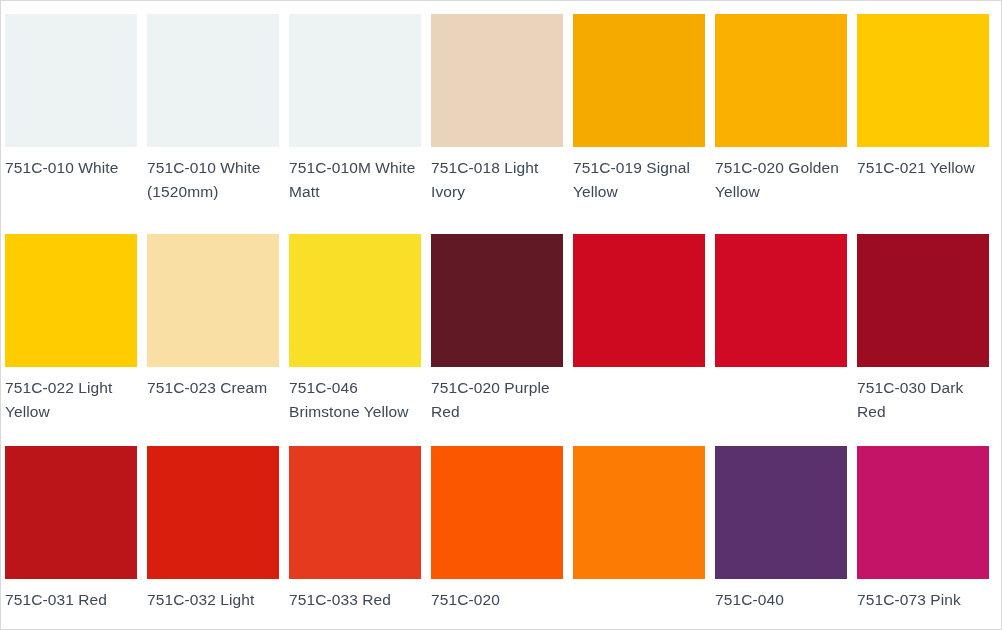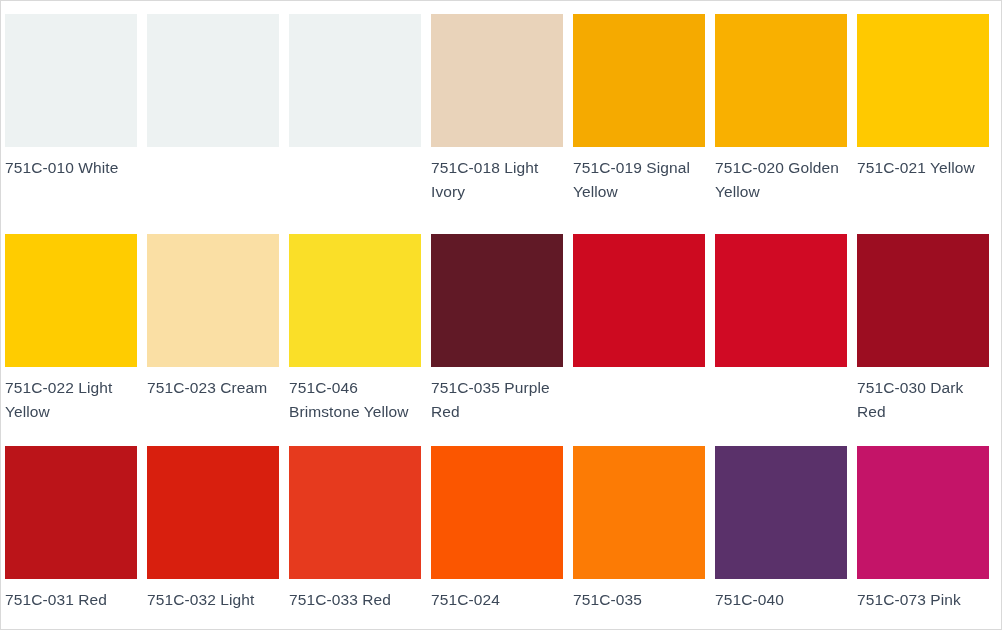--- a/index.html
+++ b/index.html
@@ -70,22 +70,24 @@
 </head>
 <body>
 
 <div id="palette-page">
   <div id="swatch-grid">
       <div class="swatch-row row-band-1"><div class="swatch-cell">
           <span class="swatch-chip" style="background: rgb(237, 242, 242);"></span>
           <span class="swatch-label">751C-010 White</span>
         </div><div class="swatch-cell">
           <span class="swatch-chip" style="background: rgb(237, 242, 242);"></span>
+          <span class="swatch-label">751C-010 White (1520mm)</span>
         </div><div class="swatch-cell">
           <span class="swatch-chip" style="background: rgb(237, 242, 242);"></span>
+          <span class="swatch-label">751C-010M White Matt</span>
         </div><div class="swatch-cell">
           <span class="swatch-chip" style="background: rgb(233, 211, 186);"></span>
           <span class="swatch-label">751C-018 Light Ivory</span>
         </div><div class="swatch-cell">
           <span class="swatch-chip" style="background: rgb(245, 170, 0);"></span>
           <span class="swatch-label">751C-019 Signal Yellow</span>
         </div><div class="swatch-cell">
           <span class="swatch-chip" style="background: rgb(249, 176, 0);"></span>
           <span class="swatch-label">751C-020 Golden Yellow</span>
         </div><div class="swatch-cell">
@@ -96,44 +98,43 @@
           <span class="swatch-chip" style="background: rgb(255, 204, 0);"></span>
           <span class="swatch-label">751C-022 Light Yellow</span>
         </div><div class="swatch-cell">
           <span class="swatch-chip" style="background: rgb(250, 223, 164);"></span>
           <span class="swatch-label">751C-023 Cream</span>
         </div><div class="swatch-cell">
           <span class="swatch-chip" style="background: rgb(250, 223, 40);"></span>
           <span class="swatch-label">751C-046 Brimstone Yellow</span>
         </div><div class="swatch-cell">
           <span class="swatch-chip" style="background: rgb(97, 25, 38);"></span>
-          <span class="swatch-label">751C-035 Purple Red</span>
+          <span class="swatch-label">751C-020 Purple Red</span>
         </div><div class="swatch-cell">
           <span class="swatch-chip" style="background: rgb(205, 10, 32);"></span>
         </div><div class="swatch-cell">
           <span class="swatch-chip" style="background: rgb(208, 10, 36);"></span>
         </div><div class="swatch-cell">
           <span class="swatch-chip" style="background: rgb(156, 13, 33);"></span>
           <span class="swatch-label">751C-030 Dark Red</span>
         </div></div>
       <div class="swatch-row row-band-3"><div class="swatch-cell">
           <span class="swatch-chip" style="background: rgb(187, 20, 25);"></span>
           <span class="swatch-label">751C-031 Red</span>
         </div><div class="swatch-cell">
           <span class="swatch-chip" style="background: rgb(216, 31, 14);"></span>
           <span class="swatch-label">751C-032 Light</span>
         </div><div class="swatch-cell">
           <span class="swatch-chip" style="background: rgb(230, 58, 30);"></span>
           <span class="swatch-label">751C-033 Red</span>
         </div><div class="swatch-cell">
           <span class="swatch-chip" style="background: rgb(251, 86, 0);"></span>
-          <span class="swatch-label">751C-024</span>
+          <span class="swatch-label">751C-020</span>
         </div><div class="swatch-cell">
           <span class="swatch-chip" style="background: rgb(252, 123, 5);"></span>
-          <span class="swatch-label">751C-035</span>
         </div><div class="swatch-cell">
           <span class="swatch-chip" style="background: rgb(90, 49, 106);"></span>
           <span class="swatch-label">751C-040</span>
         </div><div class="swatch-cell">
           <span class="swatch-chip" style="background: rgb(196, 20, 104);"></span>
           <span class="swatch-label">751C-073 Pink</span>
         </div></div>
     </div>
 </div>
 

